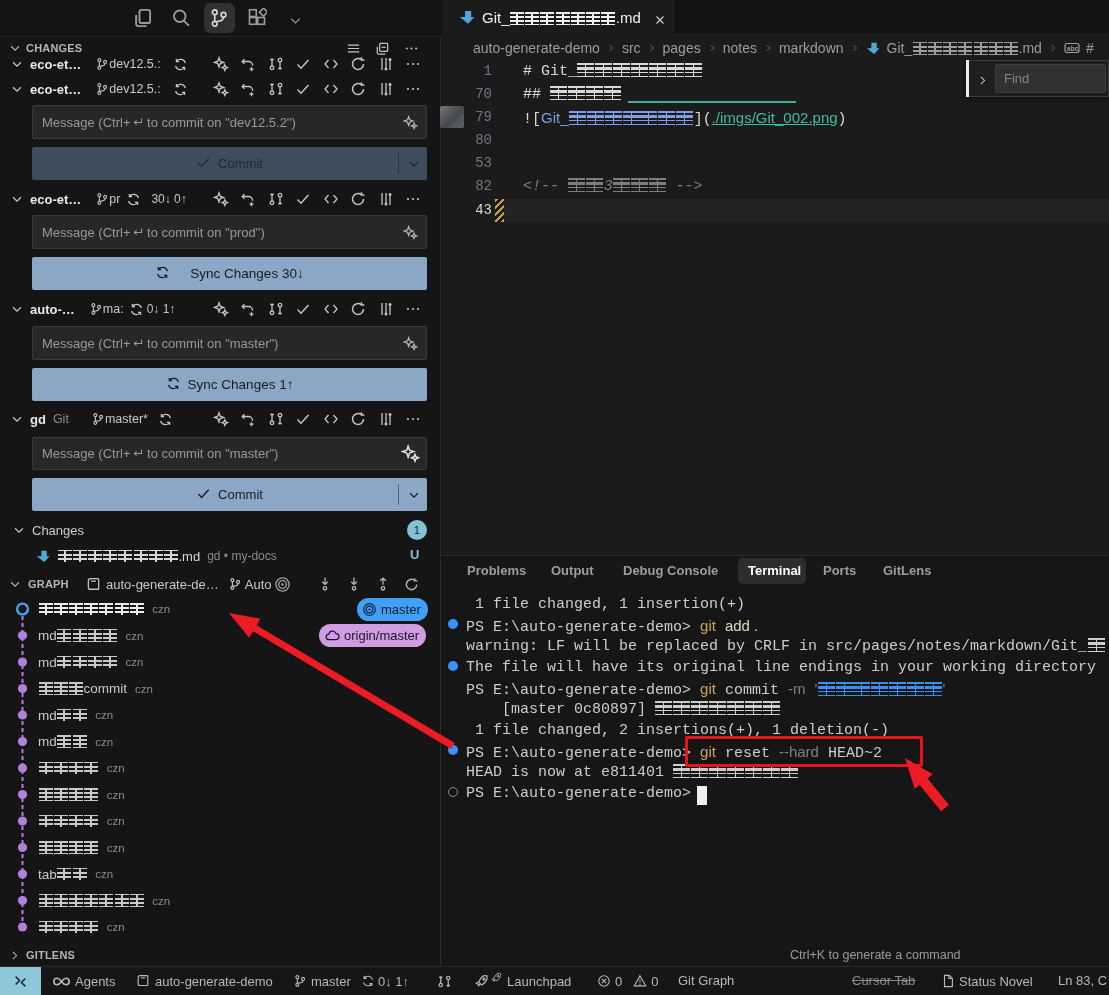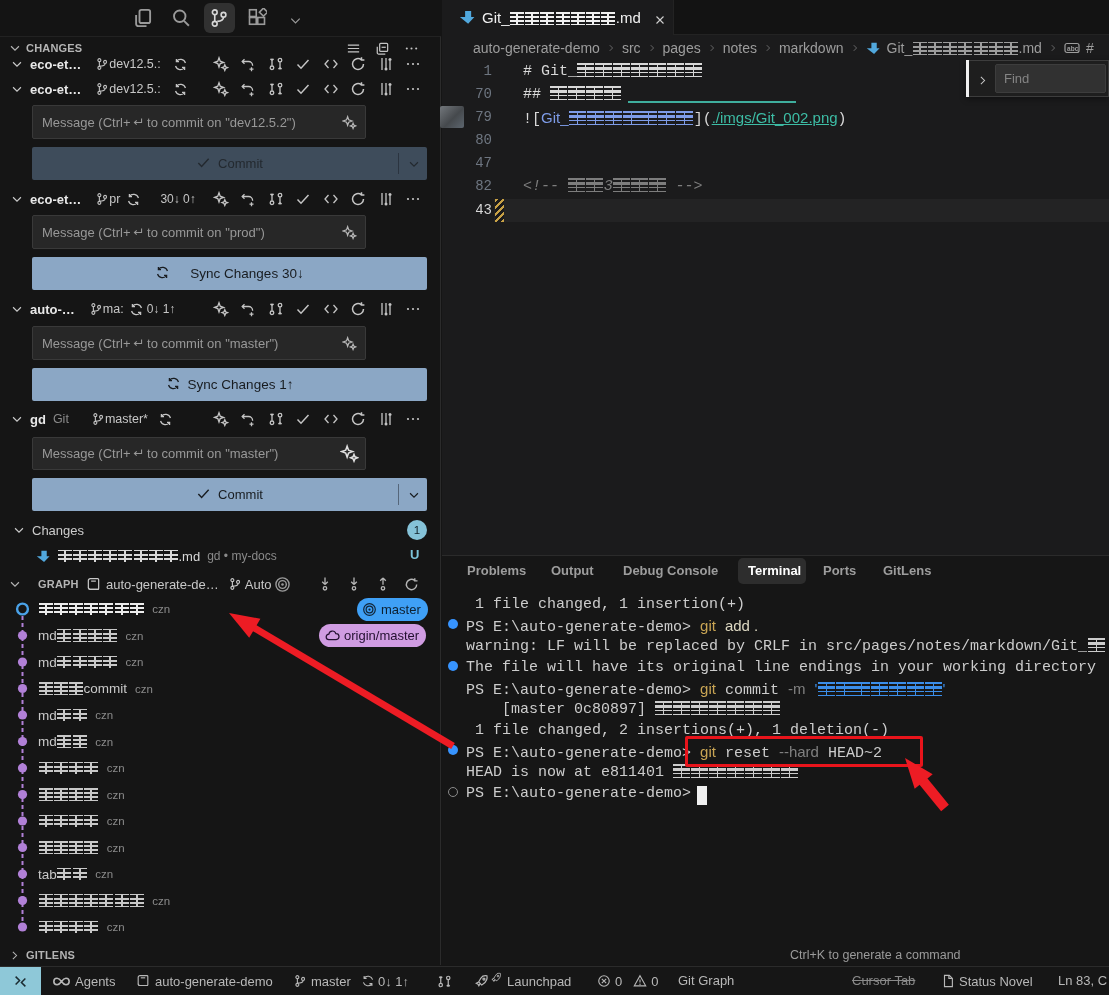--- a/index.html
+++ b/index.html
@@ -8,21 +8,21 @@
 .cj{display:inline-block;width:14px;height:12.5px;margin:0 .6px;vertical-align:-1.5px;
  background:linear-gradient(to right,transparent 6px,currentColor 6px 7.6px,transparent 7.6px),
  linear-gradient(to bottom,transparent 4.8px,currentColor 4.8px 6px,transparent 6px) ,
  repeating-linear-gradient(to bottom,currentColor 0 1.5px,transparent 1.5px 4.1px);}
 .cjm{display:inline-block;width:17px;height:14px;margin:0 .45px;vertical-align:-2px;
  background:linear-gradient(to right,transparent 7.7px,currentColor 7.7px 9.4px,transparent 9.4px),
  linear-gradient(to bottom,transparent 5.4px,currentColor 5.4px 6.8px,transparent 6.8px),
  repeating-linear-gradient(to bottom,currentColor 0 1.6px,transparent 1.6px 4.4px);}
 .row{position:absolute;display:flex;align-items:center;white-space:nowrap;}
 .scmtxt{font-size:13px;color:#ccc;justify-content:space-between;}
-.input{position:absolute;left:32px;width:334px;background:#272727;border:1px solid #393939;border-radius:2px;
+.input{position:absolute;left:32px;width:395px;background:#272727;border:1px solid #393939;border-radius:2px;
  color:#989898;font-size:13px;display:flex;align-items:center;padding-left:9px;}
 .btn{position:absolute;left:32px;width:395px;border-radius:2px;display:flex;align-items:center;justify-content:center;
  font-size:13px;}
 .btn .split{position:absolute;right:28px;top:6px;bottom:6px;width:1px;background:rgba(20,25,30,.45);}
 .btn .chev{position:absolute;right:6px;}
 .blue{background:#8ba7c5;color:#181c20;}
 .dis{background:#3e4c5b;color:#23292f;}
 .ghead{font-size:11px;font-weight:700;color:#b5b5b5;letter-spacing:.2px;}
 .mono{font-family:"Liberation Mono",monospace;}
 </style></head><body>
@@ -228,21 +228,21 @@
         </svg>
         <span style="font-size:12.5px">pr</span>
       </span>
       <span style="margin-left:6px;color:#c5c5c5;display:flex;align-items:center">
         <svg class="i" width="15" height="15" viewBox="0 0 16 16">
           <path d="M13.3 6.4A5.6 5.6 0 0 0 3.5 4.8" stroke="currentColor" fill="none" stroke-width="1.3"></path>
           <path d="M3.6 2.2v2.8h2.8" stroke="currentColor" fill="none" stroke-width="1.3"></path>
           <path d="M2.7 9.6a5.6 5.6 0 0 0 9.8 1.6" stroke="currentColor" fill="none" stroke-width="1.3"></path>
           <path d="M12.4 13.8V11h-2.8" stroke="currentColor" fill="none" stroke-width="1.3"></path>
         </svg>
-        <span style="font-size:12px;margin-left:19px">30↓ 0↑</span>
+        <span style="font-size:12px;margin-left:10px">30↓ 0↑</span>
       </span>
       <span style="flex:1"></span>
       <span class="row" style="position:static;display:flex;gap:11.5px;color:#c5c5c5;align-items:center;">
         <svg class="i" width="16" height="16" viewBox="0 0 16 16">
           <path d="M6 1.8l1.2 3.4 3.4 1.2-3.4 1.2L6 11l-1.2-3.4L1.4 6.4l3.4-1.2z" stroke="currentColor" fill="none" stroke-width="1.3"></path>
           <path d="M11.8 8.8l.8 2 2 .8-2 .8-.8 2-.8-2-2-.8 2-.8z" stroke="currentColor" fill="none" stroke-width="1.3"></path>
         </svg>
         <svg class="i" width="16" height="16" viewBox="0 0 16 16">
           <path d="M4.5 3.2 2.2 5.5l2.3 2.3" stroke="currentColor" fill="none" stroke-width="1.3"></path>
           <path d="M2.4 5.5h6.2a4 4 0 0 1 4 4v.3" stroke="currentColor" fill="none" stroke-width="1.3"></path>
@@ -466,21 +466,21 @@
         <path d="M5 2h6v6h3.2L8 14.5-.2 8H5z" fill="#51a8dd" stroke="none" transform="translate(1 0) scale(.95)"></path>
       </svg>
       <span style="margin-left:6px;color:#d8d8d8"><i class="cj"></i><i class="cj"></i><i class="cj"></i><i class="cj"></i><i class="cj"></i><i class="cj"></i><i class="cj"></i><i class="cj"></i>.md</span>
       <span style="margin-left:7px;color:#8a8a8a;font-size:12px">gd • my-docs</span>
     </div>
 <div class="abs" style="left:410px;top:547px;color:#7cc5da;font-size:13px;font-weight:600">U</div>
 <div class="row" style="left:8px;top:574px;height:20px;color:#b5b5b5">
       <svg class="i" width="14" height="14" viewBox="0 0 16 16">
         <path d="M3.5 6l4.5 4.5L12.5 6" stroke="currentColor" fill="none" stroke-width="1.3"></path>
       </svg>
-      <span class="ghead" style="margin-left:16px">GRAPH</span>
+      <span class="ghead" style="margin-left:6px">GRAPH</span>
     </div>
 <div class="row" style="left:86px;top:573px;height:22px;color:#c8c8c8;font-size:13px">
       <svg class="i" width="15" height="15" viewBox="0 0 16 16">
         <path d="M4.5 1.8h8a1 1 0 0 1 1 1v9.4a1 1 0 0 1-1 1h-8a2 2 0 0 1-2-2V3.8a2 2 0 0 1 2-2z" stroke="currentColor" fill="none" stroke-width="1.3"></path>
         <path d="M2.5 11.2a2 2 0 0 0 2 2h9" stroke="currentColor" fill="none" stroke-width="1.3"></path>
         <path d="M5.5 4.4h5" stroke="currentColor" fill="none" stroke-width="1.3"></path>
       </svg>
       <span style="margin-left:5px">auto-generate-de…</span>
       <span style="margin-left:9px;display:flex;align-items:center">
         <svg class="i" width="14" height="14" viewBox="0 0 16 16">
@@ -660,21 +660,21 @@
       </svg>
       <span>#</span>
     </div>
 <div class="abs" style="left:494px;top:199px;width:615px;height:23px;background:#232324;"></div>
 <div class="abs" style="left:495px;top:199px;width:9px;height:23px;background:repeating-linear-gradient(135deg,#c8a145 0 2.2px,#1b1b1c 2.2px 5px);"></div>
 <div class="abs" style="left:440px;top:106px;width:24px;height:22px;border-radius:2px;background:linear-gradient(135deg,#7d8287,#4a4e52 55%,#646e78);opacity:.9"></div>
 <div class="abs mono" style="left:452px;top:63px;width:40px;text-align:right;font-size:14px;color:#6e7681;">1</div>
 <div class="abs mono" style="left:452px;top:86px;width:40px;text-align:right;font-size:14px;color:#6e7681;">70</div>
 <div class="abs mono" style="left:452px;top:109px;width:40px;text-align:right;font-size:14px;color:#6e7681;">79</div>
 <div class="abs mono" style="left:452px;top:132px;width:40px;text-align:right;font-size:14px;color:#6e7681;">80</div>
-<div class="abs mono" style="left:452px;top:155px;width:40px;text-align:right;font-size:14px;color:#6e7681;">47</div>
+<div class="abs mono" style="left:452px;top:155px;width:40px;text-align:right;font-size:14px;color:#6e7681;">53</div>
 <div class="abs mono" style="left:452px;top:178px;width:40px;text-align:right;font-size:14px;color:#6e7681;">82</div>
 <div class="abs mono" style="left:452px;top:202px;width:40px;text-align:right;font-size:14px;color:#d7d7d7;">43</div>
 <div class="abs mono" style="left:523px;top:63px;font-size:15px;color:#d8d8d8;white-space:pre;"># Git_<i class="cjm"></i><i class="cjm"></i><i class="cjm"></i><i class="cjm"></i><i class="cjm"></i><i class="cjm"></i><i class="cjm"></i></div>
 <div class="abs mono" style="left:523px;top:86px;font-size:15px;color:#d8d8d8;white-space:pre;">## <i class="cjm"></i><i class="cjm"></i><i class="cjm"></i><i class="cjm"></i></div>
 <div class="abs" style="left:628px;top:101px;width:168px;height:2px;background:#3fae9d;"></div>
 <div class="abs mono" style="left:523px;top:109px;font-size:15px;white-space:pre;color:#d8d8d8;">![<span style="color:#7e9ce8">Git_<i class="cjm"></i><i class="cjm"></i><i class="cjm"></i><i class="cjm"></i><i class="cjm"></i><i class="cjm"></i><i class="cjm"></i></span>](<span style="color:#3dbda5;text-decoration:underline">./imgs/Git_002.png</span>)</div>
 <div class="abs mono" style="left:523px;top:178px;font-size:15px;color:#7d7d7d;font-style:italic;white-space:pre;">&lt;!-- <i class="cjm"></i><i class="cjm"></i>3<i class="cjm"></i><i class="cjm"></i><i class="cjm"></i> --&gt;</div>
 <div class="abs" style="left:966px;top:60px;width:143px;height:37px;background:#1e1e1e;border:1px solid #3d3d3d;border-left:none;box-shadow:0 2px 6px rgba(0,0,0,.4);"></div>
 <div class="abs" style="left:966px;top:60px;width:3px;height:37px;background:#f0f0f0;"></div>
 <div class="abs" style="left:976px;top:71px;color:#c5c5c5"><svg class="i" width="13" height="13" viewBox="0 0 16 16">

